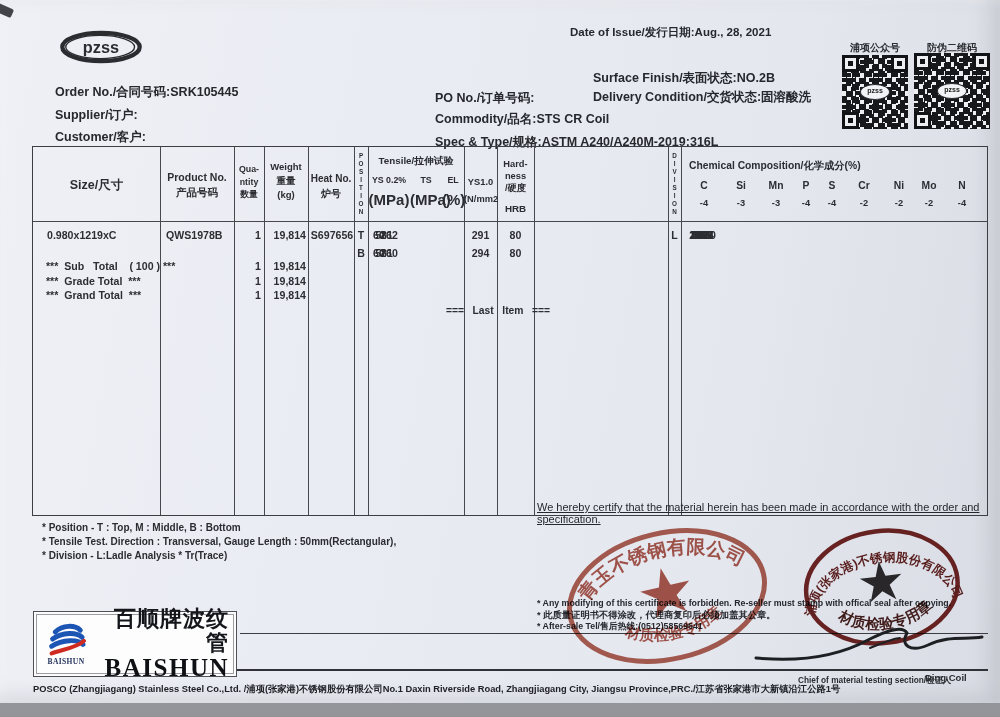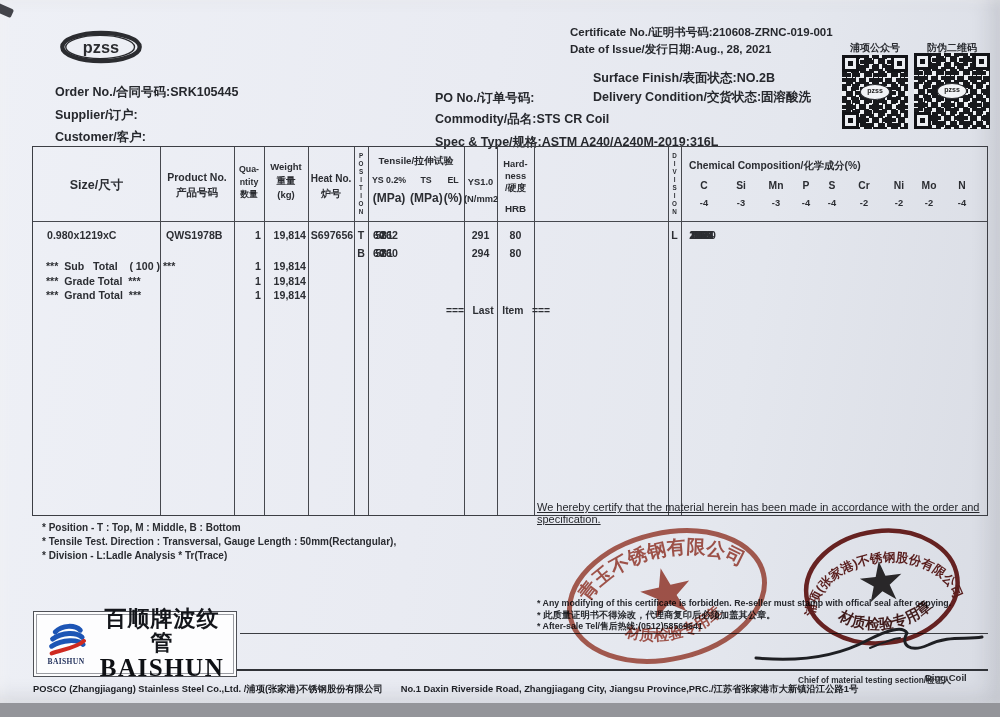--- a/index.html
+++ b/index.html
@@ -46,21 +46,21 @@
   .hwt{left:231px;top:13px;width:44px;text-align:center;font-size:9.5px;line-height:14px}
   .hheat{left:275px;top:25px;width:46px;text-align:center;font-size:10px;line-height:14.5px}
   .hpos{left:321px;top:5px;width:14px;text-align:center;font-size:6.3px;line-height:8px}
   .htens{left:335px;top:8px;width:96px;text-align:center;font-size:9.8px}
   .tens-flex{position:absolute;left:335px;width:96px;display:flex;top:0}
   .tens-flex span{text-align:center}
   .tens-flex span:nth-child(1){width:42px}
   .tens-flex span:nth-child(2){width:32px}
   .tens-flex span:nth-child(3){width:22px}
   .htcols{top:28px;font-size:8.8px}
-  .htunits{top:44px;font-size:12px}
+  .htunits{top:44px;font-size:15px}
   .hys10{left:431px;top:27px;width:33px;text-align:center;font-size:9.3px;line-height:17px}
   .hhard{left:464px;top:11px;width:37px;text-align:center;font-size:9.3px;line-height:12px}
   .hhrb{left:464px;top:56px;width:37px;text-align:center;font-size:9.8px}
   .hdiv{left:635px;top:5px;width:13px;text-align:center;font-size:6.3px;line-height:8px}
   .hchem{left:656px;top:12px;font-size:10.3px}
   .chem-flex{position:absolute;left:648px;width:308px;display:flex;top:0;padding-left:4px;box-sizing:border-box}
   .chem-flex span{text-align:center}
   .chem-flex span:nth-child(1){width:38px}
   .chem-flex span:nth-child(2){width:36px}
   .chem-flex span:nth-child(3){width:34px}
@@ -101,41 +101,40 @@
   .stamp-right{position:absolute;left:797px;top:523px;width:170px;height:130px;transform:rotate(-7deg);mix-blend-mode:multiply;opacity:.95}
   .sig{position:absolute;left:750px;top:618px;width:240px;height:54px}
   .role{left:798px;top:675px;font-size:8.3px;font-weight:700}
   .signer{left:925px;top:672px;font-size:9.5px;font-weight:700}
 
   
   .bs-box{position:absolute;left:33px;top:611px;width:204px;height:66px;background:#fcfcfd;border:1.5px solid #4e5056;box-sizing:border-box;padding:2px}
   .bs-inner{width:100%;height:100%;border:1px solid #9a9ca2;box-sizing:border-box;display:flex;align-items:center;gap:4px;padding:1px 4px;background:#fdfdfe}
   .bs-iconwrap{width:50px;text-align:center;line-height:0}
   .bs-small{font-size:7.5px;font-weight:700;color:#1c2b57;letter-spacing:.4px;font-family:"Liberation Serif",serif;line-height:9px}
-  .bs-text{flex:1;text-align:center}
+  .bs-text{flex:1;text-align:right}
   .bs-cn{font-size:22px;font-weight:700;color:#14161b;letter-spacing:1px;line-height:24px}
   .bs-en{font-size:25px;font-weight:700;font-family:"Liberation Serif",serif;color:#0e1014;letter-spacing:1.5px;line-height:26px}
 
   .footer{left:33px;top:683px;font-size:9.3px;font-weight:700;color:#202227;white-space:nowrap}
-  .footer .addr{margin-left:18px}
+  .footer .addr{}
 </style>
 </head>
 <body>
 
 <div id="stage">
   <div class="paper">
     <div class="staple"></div>
 
     <svg class="t logo-pzss" viewBox="0 0 100 42">
       <ellipse cx="50" cy="21" rx="45" ry="16.5" fill="none" stroke="#2b2c30" stroke-width="5"></ellipse>
       <ellipse cx="49" cy="21" rx="40" ry="13.5" fill="none" stroke="#2b2c30" stroke-width="1.6"></ellipse>
       <text x="50" y="28" text-anchor="middle" font-size="19" font-weight="bold" fill="#2b2c30" font-family="Liberation Sans, sans-serif">pzss</text>
     </svg>
     <div class="t cert-block">
-      <div>Certificate No./证明书号码:210608-ZRNC-019-001</div>
       <div>Date of Issue/发行日期:Aug., 28, 2021</div>
     </div>
     <div class="t b qr-label-1">浦项公众号</div>
     <div class="t b qr-label-2">防伪二维码</div>
     <div class="qr qr1">
       <div class="qr-pattern"></div>
       <div class="finder f-tl"></div>
       <div class="finder f-tr"></div>
       <div class="finder f-bl"></div>
       <div class="qr-center">pzss</div>

